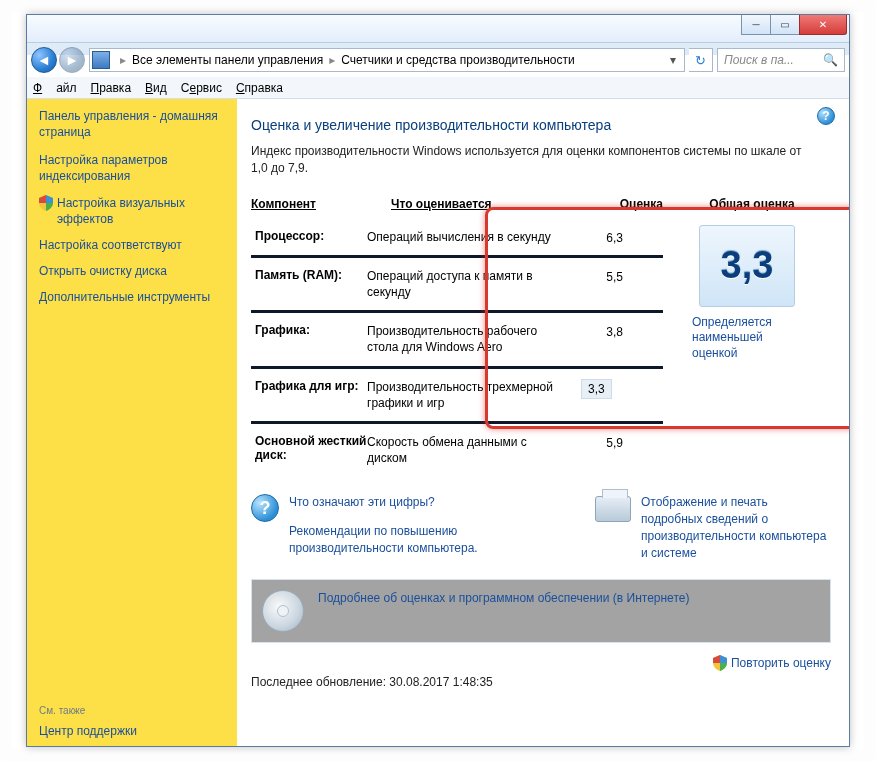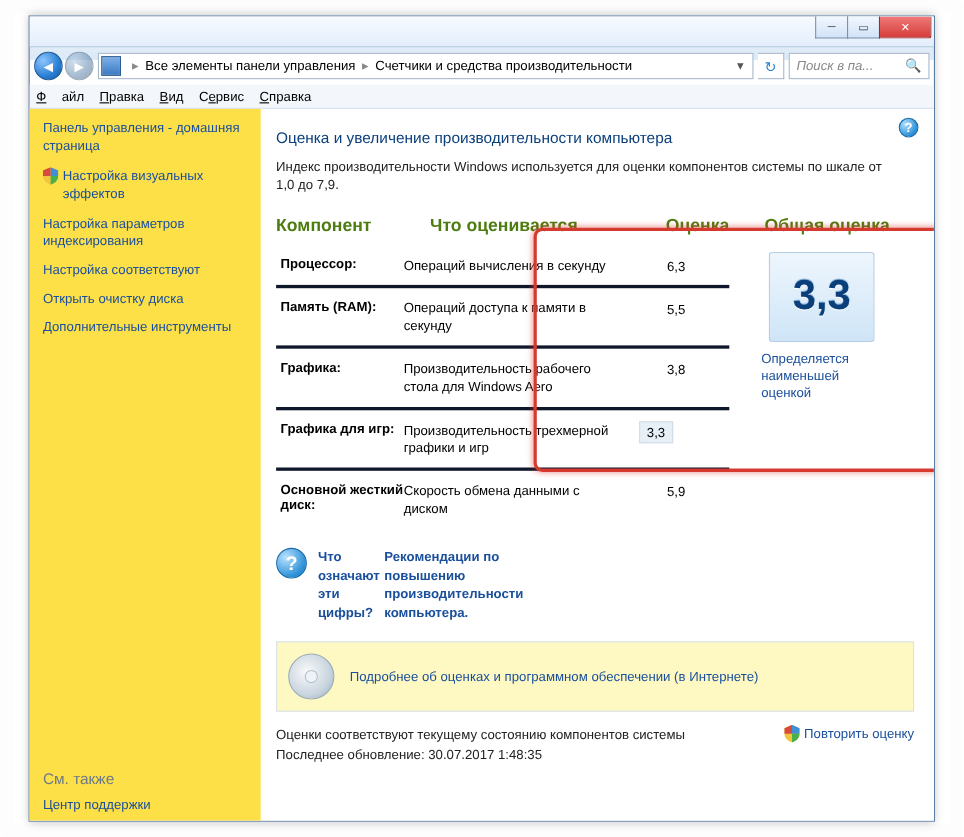--- a/index.html
+++ b/index.html
@@ -110,43 +110,44 @@
   .side-link {
     color:#1a4f9c; font-size:12px; margin-bottom:10px;
     display:flex; align-items:flex-start; line-height:1.35;
   }
   .side-link .shield {
     width:14px; height:16px; margin-right:4px; flex-shrink:0;
     display:inline-block;
   }
   .shield svg { width:14px; height:16px; }
   .side-spacer { flex:1; }
-  .side-footer-title { color:#6a7a8a; font-size:14px; margin-bottom:8px; }
+  .side-footer-title { color:#6a7a8a; font-size:10px; margin-bottom:8px; }
   .side-footer-link { color:#1a4f9c; font-size:12px; }
   
   .content {
     flex:1; padding: 12px 18px 14px 14px;
     position:relative;
     overflow:hidden;
   }
   .help-btn {
     position:absolute; right:14px; top:8px;
     width:18px; height:18px; border-radius:50%;
     background: radial-gradient(circle at 30% 30%, #aee0ff, #2c8fd6 70%);
     color:#fff; font-weight:bold; font-size:12px;
     display:flex; align-items:center; justify-content:center;
     border:1px solid #1b6aa8;
   }
   h1.pg-title { font-size:14px; color:#0a3f7c; font-weight:normal; margin:6px 0 10px 0; }
   .pg-desc { font-size:12px; color:#222; line-height:1.4; margin-bottom:16px; max-width:560px; }
   
   .score-area { position:relative; }
   .score-header {
-    display:flex; font-weight:bold; font-size:16px; color:#4d7c0f;
+    display:flex; font-weight:bold; font-size:12px; color:#000000;
     padding: 4px 0 8px 0;
+    text-decoration: underline;
   }
   .col-comp { width:140px; }
   .col-desc { width:200px; }
   .col-sub  { width:72px; text-align:right; }
   .col-base { flex:1; text-align:center; padding-left:10px; }
   .highlight-box {
     position:absolute;
     left: 248px;
     top: 108px;
     width: 424px; height: 222px;
@@ -200,26 +201,26 @@
     width:36px; height:26px; flex-shrink:0;
     background: linear-gradient(#e6eef5,#b8cad9);
     border:1px solid #8ea4b8; border-radius:3px;
     position:relative; margin-top:2px;
   }
   .printer-icon::before {
     content:''; position:absolute; top:-8px; left:6px; width:24px; height:8px;
     background:#eef4fa; border:1px solid #aebfcf; border-bottom:none;
   }
   .ul-links a, .ul-links span { display:block; color:#1a4f9c; font-size:12px; line-height:1.4; }
-  .ul-links { display:flex; max-width:210px;font-weight:bold; }
+  .ul-links { display:flex; flex-direction:column; gap:12px; max-width:210px; }
   
   .info-banner {
-    border:1px solid #d6e2ed; background:#fef9c3;
+    border:1px solid #d6e2ed; background:#a3a3a3;
     padding:10px; margin-top:18px;
-    display:flex; align-items:center; gap:14px;
+    display:flex; gap:14px;
   }
   .info-banner .cd-icon {
     width:42px; height:42px; border-radius:50%;
     background: radial-gradient(circle at 40% 40%, #fafafa, #c9d5df 60%, #9fb0be);
     border:1px solid #9aaab8; position:relative;
   }
   .info-banner .cd-icon::after {
     content:''; position:absolute; inset:0; margin:auto; width:10px; height:10px;
     border-radius:50%; background:#eef3f7; border:1px solid #b2c0cc;
   }
@@ -269,32 +270,32 @@
     <span>С<u>е</u>рвис</span>
     <span><u>С</u>правка</span>
   </div>
 
   <div class="body">
 
     <div class="sidebar">
       <div class="side-title">Панель управления - домашняя страница</div>
 
       <div class="side-link">
+        <span>Настройка параметров индексирования</span>
+      </div>
+      <div class="side-link">
         <span class="shield">
           <svg viewBox="0 0 14 16">
               <path d="M7 0 L14 3 V8 C14 12 10 15 7 16 C4 15 0 12 0 8 V3 Z" fill="#f2c53d"></path>
               <path d="M7 0 L14 3 V8 H7 Z" fill="#3d8fd6"></path>
               <path d="M7 8 H0 V3 L7 0 Z" fill="#d64b3d"></path>
               <path d="M7 8 V16 C10 15 14 12 14 8 Z" fill="#4ab04a"></path>
             </svg>
         </span>
         <span>Настройка визуальных эффектов</span>
-      </div>
-      <div class="side-link">
-        <span>Настройка параметров индексирования</span>
       </div>
       <div class="side-link">
         <span>Настройка соответствуют</span>
       </div>
       <div class="side-link">
         <span>Открыть очистку диска</span>
       </div>
       <div class="side-link">
         <span>Дополнительные инструменты</span>
       </div>
@@ -356,31 +357,37 @@
       </div>
 
       <div class="under-links">
         <div class="ul-col">
           <div class="qmark">?</div>
           <div class="ul-links">
             <span>Что означают эти цифры?</span>
             <span>Рекомендации по повышению производительности компьютера.</span>
           </div>
         </div>
+        <div class="ul-col" style="margin-left:auto;">
+          <div class="printer-icon"></div>
+          <div class="ul-links" style="max-width:190px;">
+            <span>Отображение и печать подробных сведений о производительности компьютера и системе</span>
+          </div>
+        </div>
       </div>
 
       <div class="info-banner">
         <div class="cd-icon"></div>
         <a>Подробнее об оценках и программном обеспечении (в Интернете)</a>
       </div>
 
       <div class="status-line">
         <div class="status-text">
-          <span>Оценки соответствуют текущему состоянию компонентов системы</span><br>
-          <span>Последнее обновление: 30.07.2017 1:48:35</span>
+          <br>
+          <span>Последнее обновление: 30.08.2017 1:48:35</span>
         </div>
         <div class="rerun">
           <span class="shield">
             <svg viewBox="0 0 14 16">
                 <path d="M7 0 L14 3 V8 C14 12 10 15 7 16 C4 15 0 12 0 8 V3 Z" fill="#f2c53d"></path>
                 <path d="M7 0 L14 3 V8 H7 Z" fill="#3d8fd6"></path>
                 <path d="M7 8 H0 V3 L7 0 Z" fill="#d64b3d"></path>
                 <path d="M7 8 V16 C10 15 14 12 14 8 Z" fill="#4ab04a"></path>
               </svg>
           </span>

